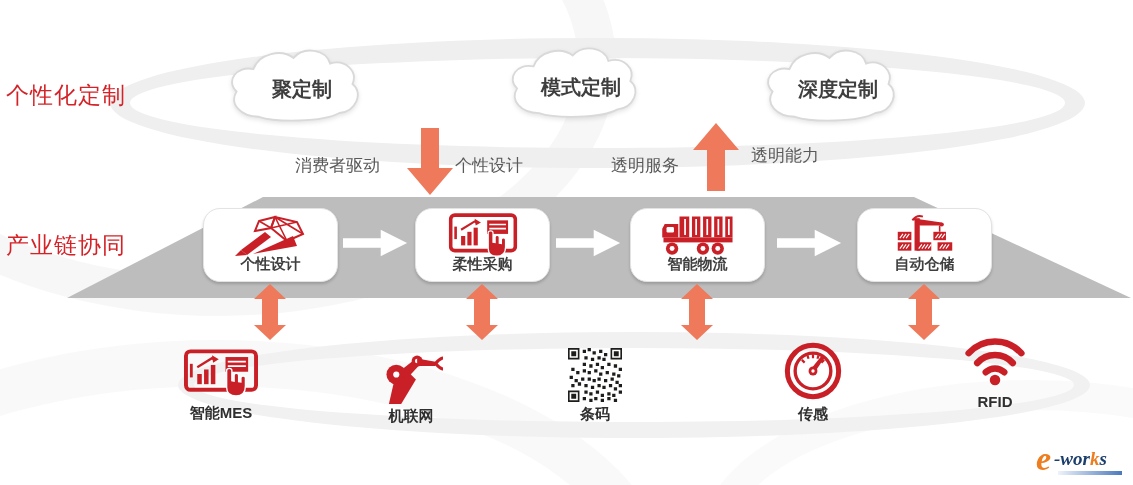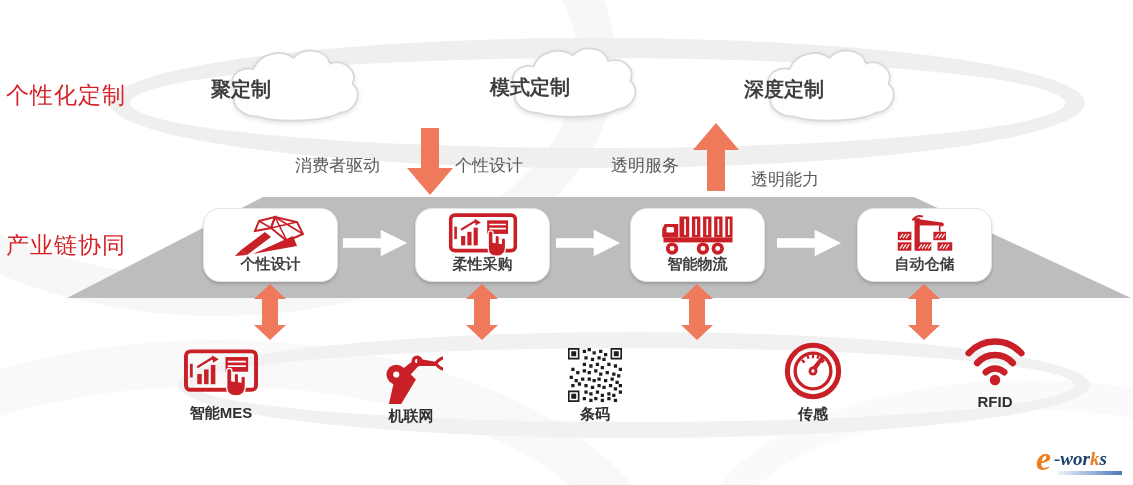--- a/index.html
+++ b/index.html
@@ -16,21 +16,21 @@
   .swoosh-a{left:-180px;top:-190px;width:720px;height:430px;border:38px solid rgba(241,241,241,.55);}
   .swoosh-b{left:-240px;top:340px;width:820px;height:400px;border:46px solid rgba(243,243,243,.5);}
   .swoosh-c{left:700px;top:380px;width:600px;height:260px;border:30px solid rgba(245,245,245,.55);}
   
   .ring{position:absolute;border-radius:50%;box-sizing:border-box;}
   .ring-top{left:110px;top:38px;width:975px;height:130px;border:20px solid var(--ring-gray);}
   .ring-bottom{left:178px;top:332px;width:912px;height:106px;border:16px solid #f1f1f1;}
   
   .cloud{position:absolute;}
   .cloud svg{position:absolute;left:0;top:0;width:100%;height:100%;filter:drop-shadow(0 2px 2px rgba(0,0,0,.10));}
-  .cloud-label{position:absolute;left:0;right:0;top:34px;
+  .cloud-label{position:absolute;left:0;right:0;top:34px;text-align:center;
                font-size:20px;font-weight:bold;color:var(--label-dark);}
   
   .row-label{position:absolute;left:6px;font-size:23px;font-weight:normal;color:var(--accent-red);letter-spacing:1px;}
   
   .flow-text{position:absolute;font-size:17px;color:var(--flow-text);}
   
   .band{position:absolute;left:0;top:0;width:1133px;height:485px;background:var(--band-gray);
         clip-path:polygon(263px 197px,914px 197px,1131px 298px,67px 298px);}
   
   .stage-box{position:absolute;top:208px;width:135px;height:74px;background:#fff;border:1px solid #e3e3e3;
@@ -209,21 +209,21 @@
 
   <span class="flow-text" style="left:295px;top:154px">消费者驱动</span>
   <svg class="abs" style="left:406px;top:128px;width:48px;height:68px">
       <use href="#sym-arrow-down"></use>
     </svg>
   <span class="flow-text" style="left:455px;top:154px">个性设计</span>
   <span class="flow-text" style="left:611px;top:154px">透明服务</span>
   <svg class="abs" style="left:692px;top:122px;width:48px;height:70px">
       <use href="#sym-arrow-up"></use>
     </svg>
-  <span class="flow-text" style="left:751px;top:168px">透明能力</span>
+  <span class="flow-text" style="left:751px;top:144px">透明能力</span>
 
   <div class="stage-box" style="left:203px">
     <svg style="width:80px;height:44px" viewBox="0 0 72 44">
         <use href="#sym-design"></use>
       </svg>
     <span class="stage-label">个性设计</span>
   </div>
   <svg class="abs" style="left:343px;top:226px;width:66px;height:34px">
       <use href="#sym-arrow-right-white"></use>
     </svg>

